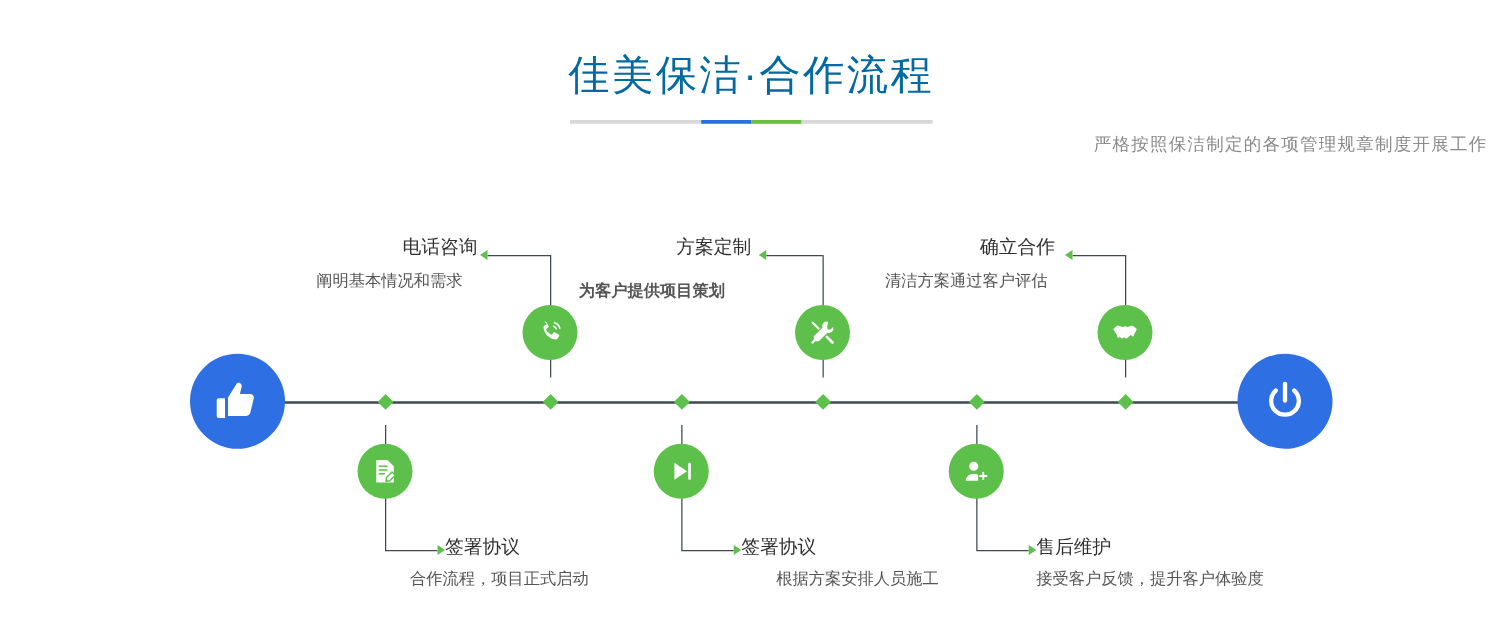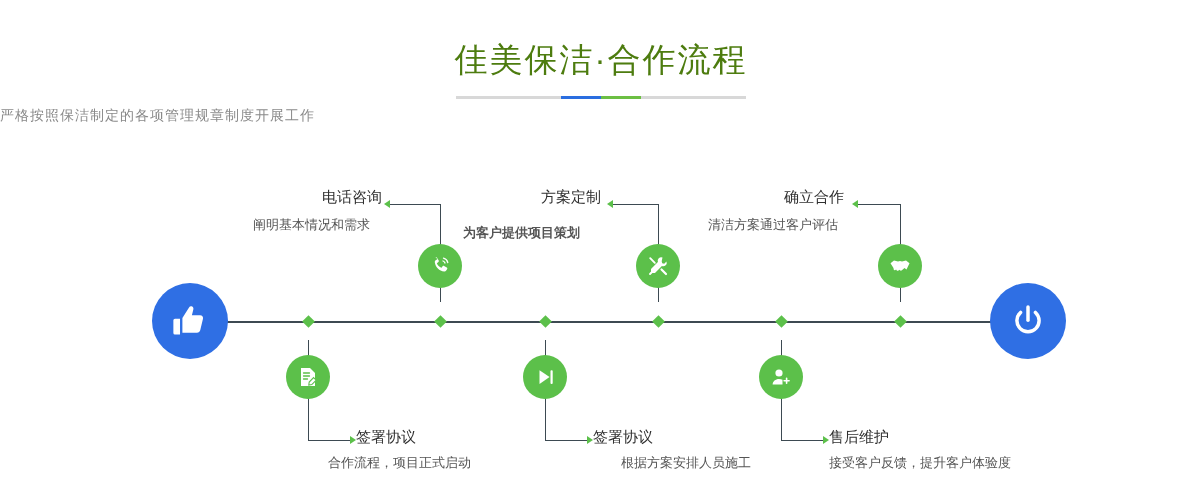--- a/index.html
+++ b/index.html
@@ -6,31 +6,31 @@
   body{
     width:1202px;height:502px;background:#ffffff;
     font-family:"Liberation Sans","DejaVu Sans",sans-serif;
     overflow:hidden;position:relative;
   }
   #root{position:relative;width:1202px;height:502px;}
 
   
   .title{
     position:absolute;left:0;top:38px;width:1202px;text-align:center;
-    font-size:33px;color:#4d7c0f;letter-spacing:2px;font-weight:normal;
+    font-size:33px;color:#0369a1;letter-spacing:2px;font-weight:normal;
   }
   .divider{
     position:absolute;top:96px;left:50%;transform:translateX(-50%);
     width:290px;height:3px;background:#d8d8d8;
   }
   .divider .seg{position:absolute;top:0;height:3px;}
   .divider .seg.blue{left:105px;width:40px;background:#2a6ee0;}
   .divider .seg.green{left:145px;width:40px;background:#6cbf43;}
   .subtitle{
-    position:absolute;left:0;top:107px;width:1190px;text-align:left;
+    position:absolute;left:0;top:107px;width:1190px;text-align:right;
     font-size:14px;color:#8a8a8a;letter-spacing:1px;
   }
 
   
   .axis{
     position:absolute;left:190px;top:321px;width:840px;height:2px;background:#3d4a52;
   }
   .endpoint{
     position:absolute;border-radius:50%;background:#2f6fe4;
     display:flex;align-items:center;justify-content:center;color:#fff;

